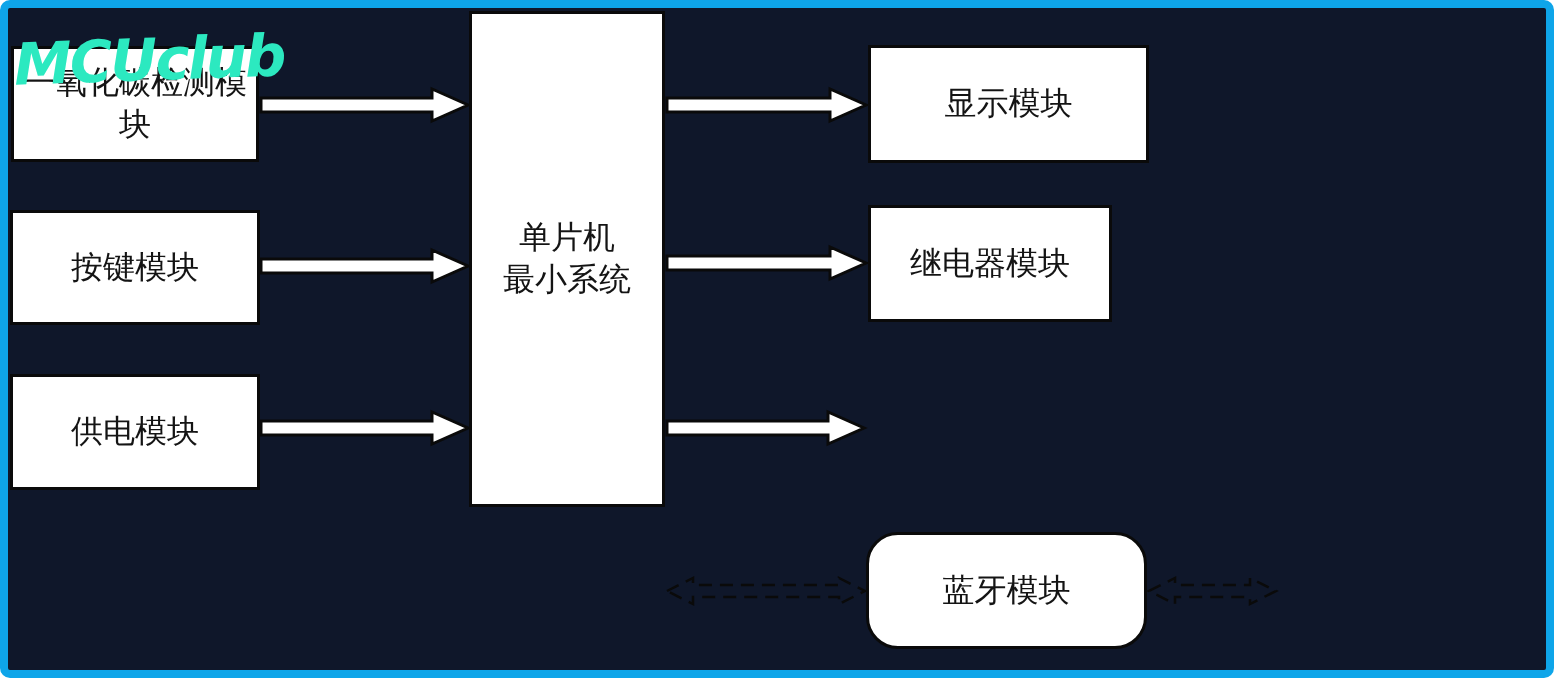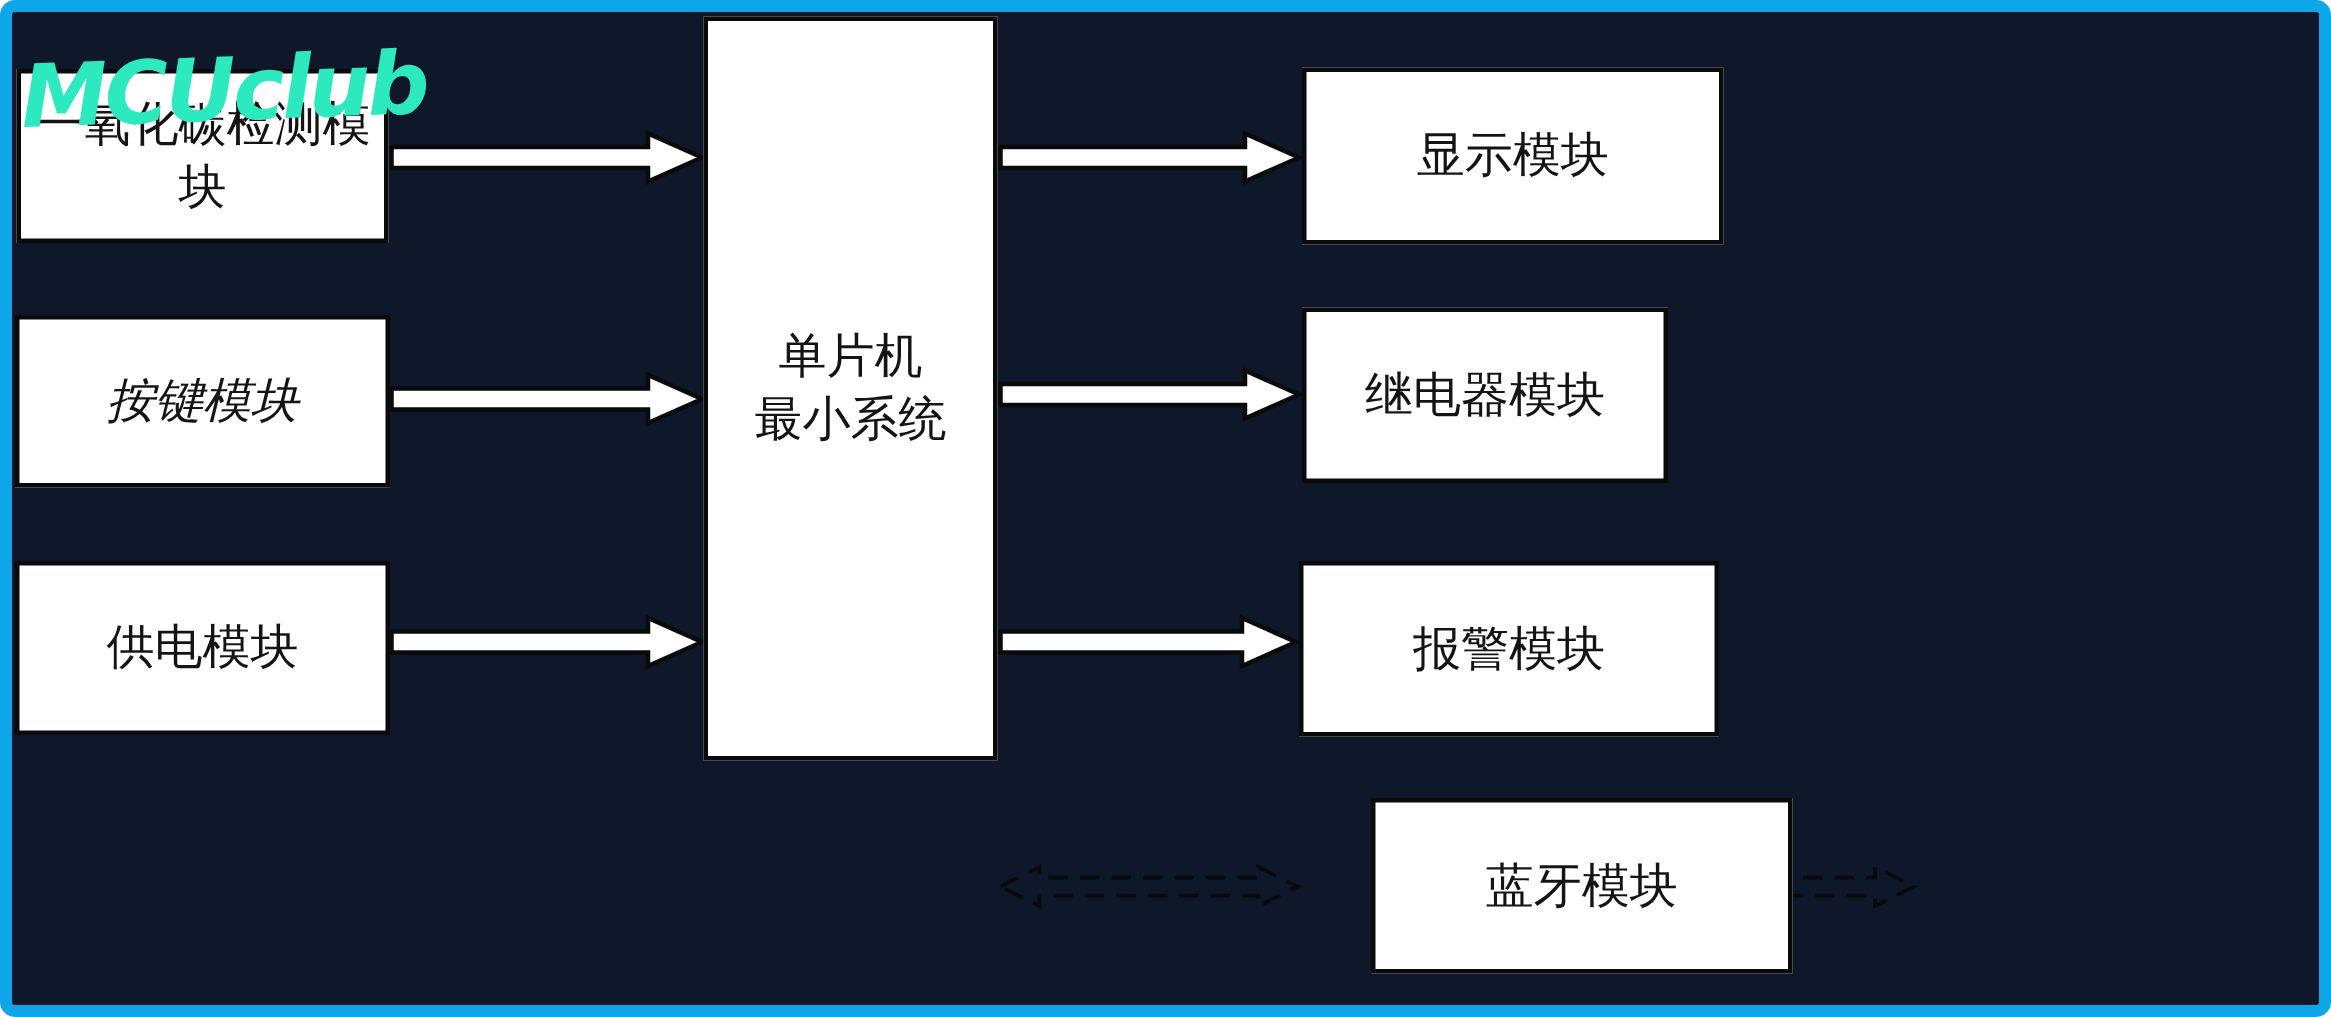--- a/index.html
+++ b/index.html
@@ -34,27 +34,27 @@
     display: flex;
     align-items: center;
     justify-content: center;
     text-align: center;
     font-size: 32px;
     line-height: 1.3;
     color: #141414;
   }
   .node span { display: block; width: 100%; }
   #box-co      { left: 3px;    top: 38px;  width: 248px; height: 116px; }
-  #box-key     { left: 2px;    top: 202px; width: 250px; height: 115px; font-style: italic; }
+  #box-key     { left: 2px;    top: 202px; width: 250px; height: 115px; }
   #box-power   { left: 2px;    top: 366px; width: 250px; height: 116px; text-align: center; }
   #box-mcu     { left: 461px;  top: 3px;   width: 196px; height: 496px; }
   #box-display { left: 860px;  top: 37px;  width: 281px; height: 118px; }
   #box-relay   { left: 860px;  top: 197px; width: 244px; height: 117px; }
   #box-alarm   { left: 858px;  top: 366px; width: 280px; height: 117px; }
-  #box-bt      { left: 906px;  top: 524px; width: 281px; height: 117px; }
+  #box-bt      { left: 858px;  top: 524px; width: 281px; height: 117px; border-radius: 32px; }
   #box-phone   { left: 1269px; top: 527px; width: 279px; height: 117px; }
   .watermark {
     position: absolute;
     left: 6px;
     top: 18px;
     font-family: "DejaVu Sans", sans-serif;
     font-style: italic;
     font-weight: bold;
     font-size: 58px;
     letter-spacing: -2px;
@@ -102,23 +102,20 @@
   </div>
 
   <div class="node" id="box-display">
     <span>显示模块</span>
   </div>
 
   <div class="node" id="box-relay">
     <span>继电器模块</span>
   </div>
 
-  <div class="node" id="box-alarm">
-    <span>报警模块</span>
-  </div>
 
   <div class="node" id="box-bt">
     <span>蓝牙模块</span>
   </div>
 
 
   <div class="watermark" style="color: rgb(44, 233, 192);">MCUclub</div>
 
 </div>
 

